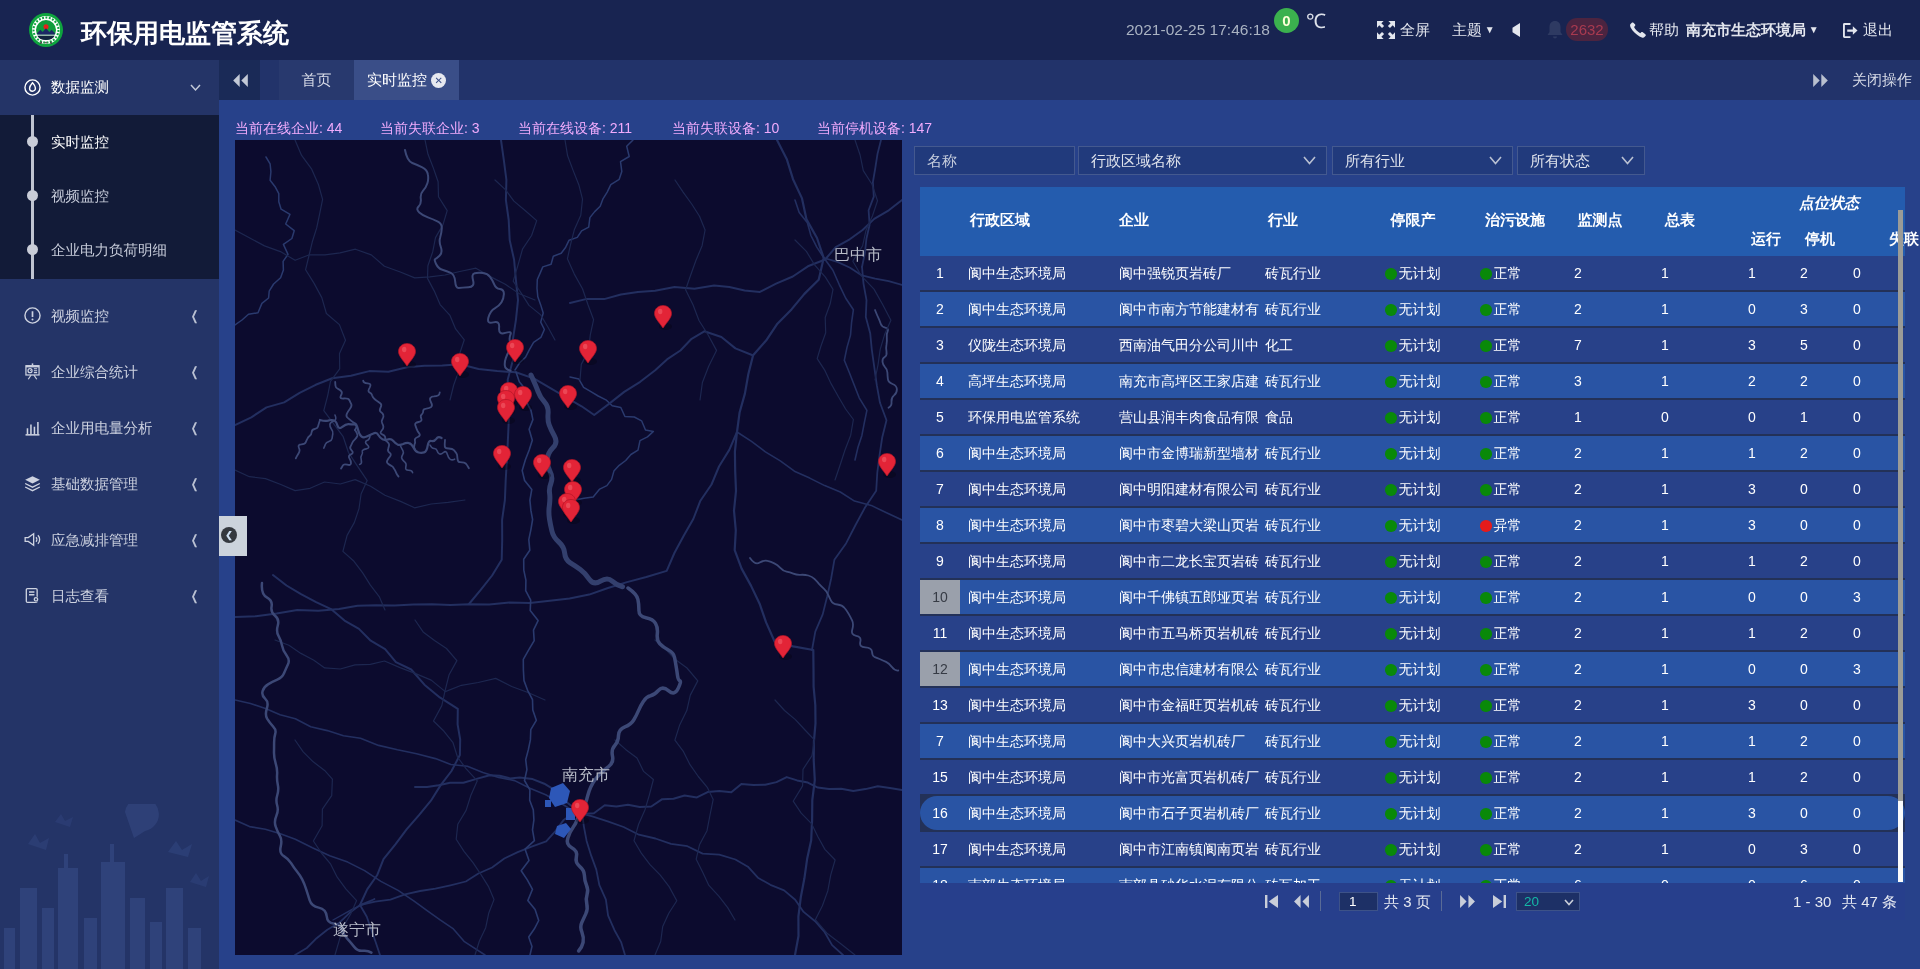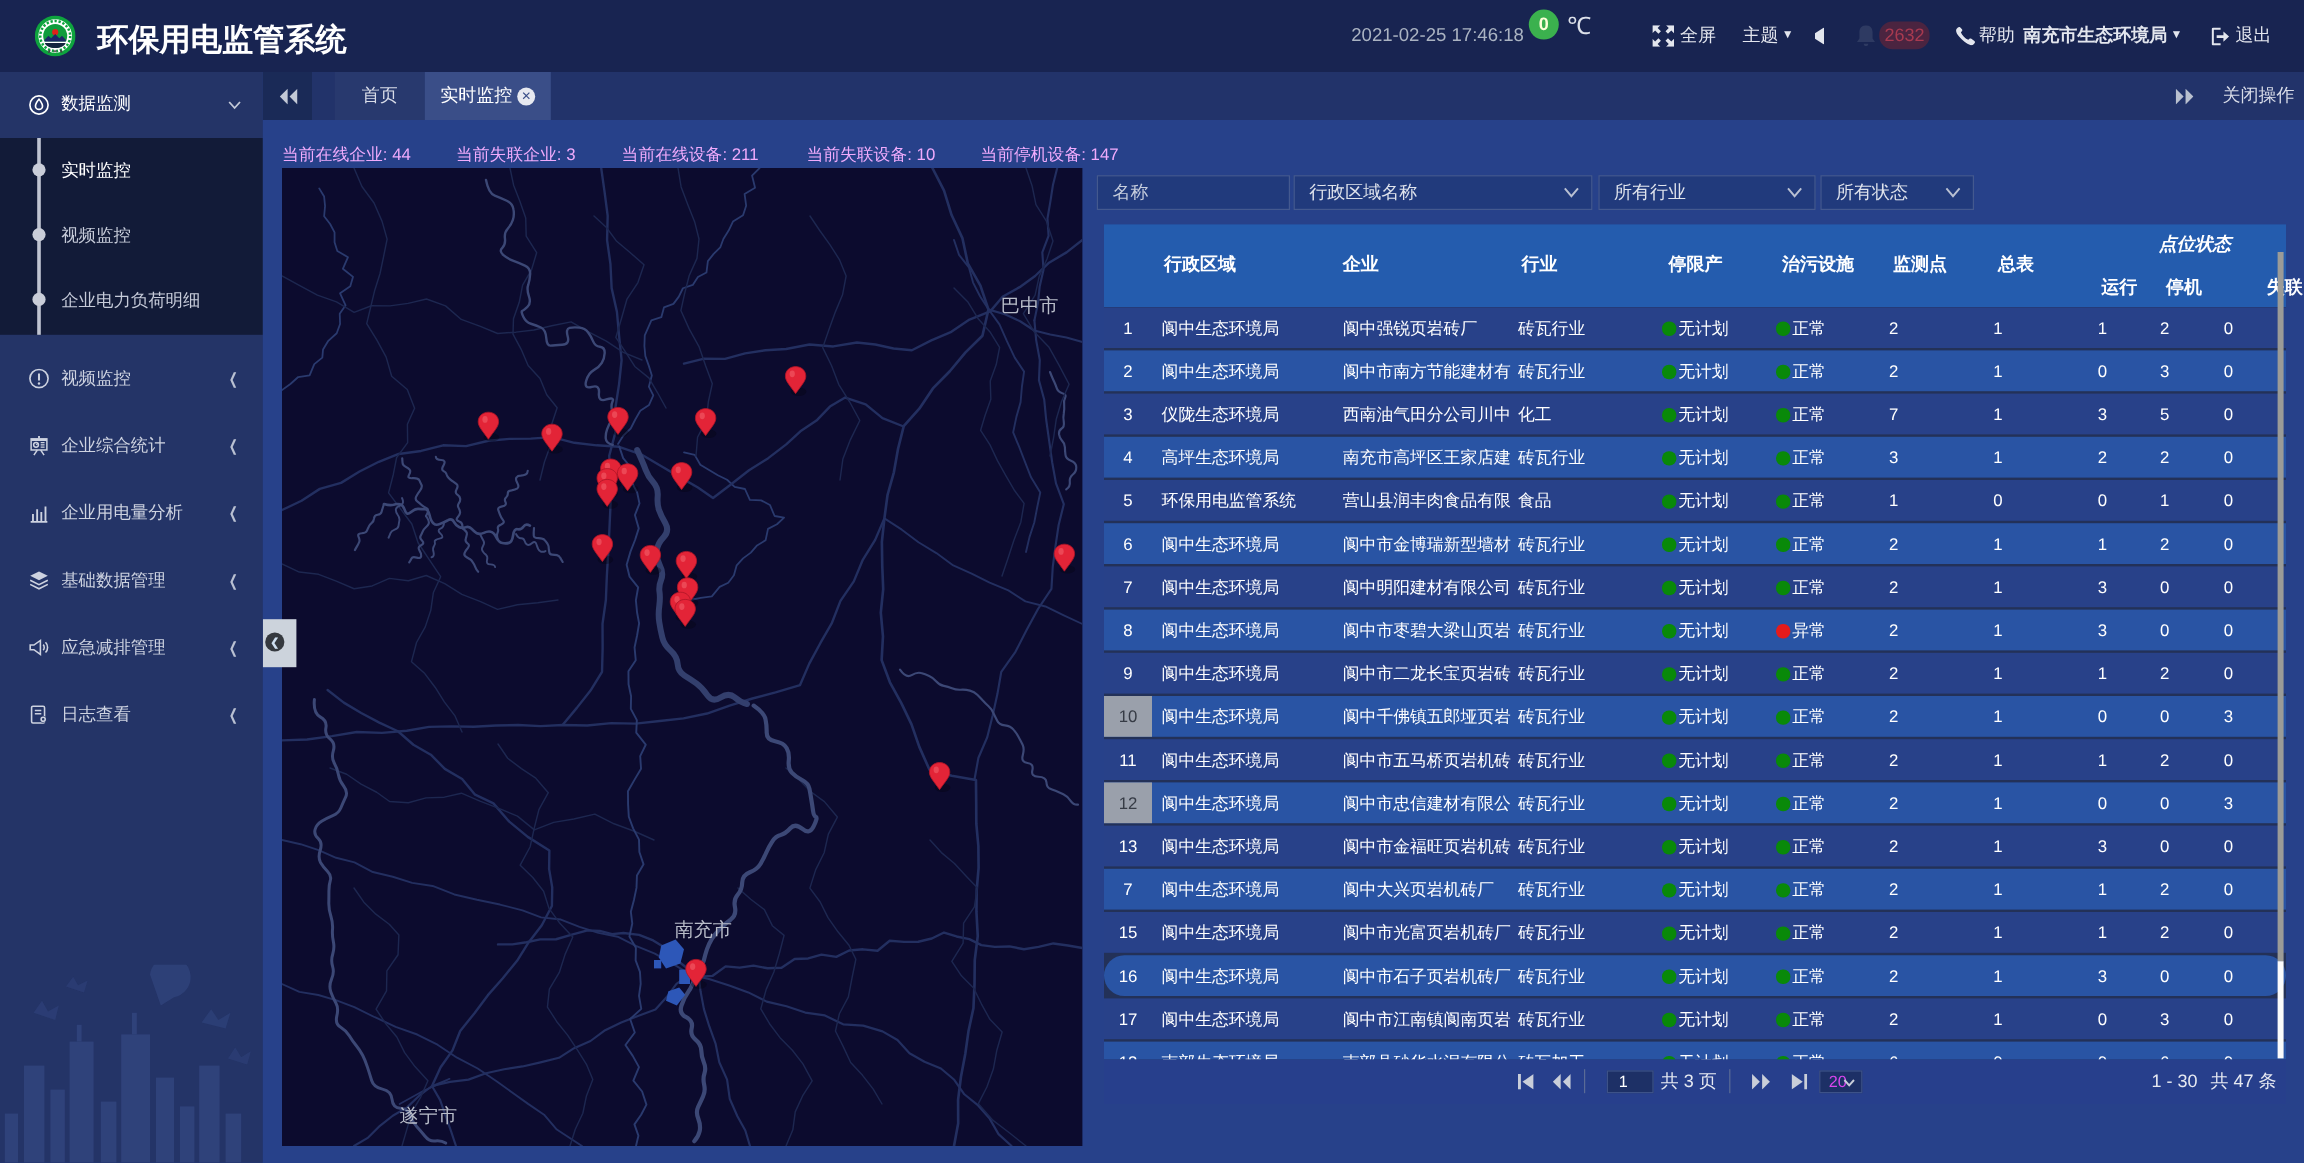--- a/index.html
+++ b/index.html
@@ -659,19 +659,19 @@
     <div style="position:absolute;left:464px;top:0px;height:37px;line-height:37px;font-size:15px;">共 3 页</div>
     <div style="position:absolute;left:521px;top:8px;width:1px;height:20px;background:#5a6b96;"></div>
     <svg style="position:absolute;left:540px;top:12px;" width="15" height="13" viewBox="0 0 16 14" class="pgico">
         <path d="M0 0 L0 14 L7 7 Z"></path>
         <path d="M9 0 L9 14 L16 7 Z"></path>
       </svg>
     <svg style="position:absolute;left:573px;top:12px;" width="13" height="13" viewBox="0 0 14 14" class="pgico">
         <path d="M0 0 L0 14 L10 7 Z"></path>
         <rect x="11.4" y="0" width="2.6" height="14"></rect>
       </svg>
-    <div style="position:absolute;left:596px;top:9px;width:36px;height:19px;background:#1d3066;border:1px solid #3d5288;color:#d946ef;font-size:13.5px;line-height:17px;padding-left:7px;">20<svg style="position:absolute;right:5px;top:6px;" width="10" height="7" viewBox="0 0 10 7">
+    <div style="position:absolute;left:596px;top:9px;width:64px;height:19px;background:#1d3066;border:1px solid #3d5288;color:#14b8a6;font-size:13.5px;line-height:17px;padding-left:7px;">20<svg style="position:absolute;right:5px;top:6px;" width="10" height="7" viewBox="0 0 10 7">
           <path d="M1 1 L5 5.5 L9 1" fill="none" stroke="#c9ced9" stroke-width="1.6"></path>
         </svg></div>
     <div style="position:absolute;left:873px;top:0px;height:37px;line-height:37px;font-size:15px;">1 - 30</div>
     <div style="position:absolute;left:922px;top:0px;height:37px;line-height:37px;font-size:15px;">共 47 条</div>
   </div>
 </div>
 
 </body></html>

